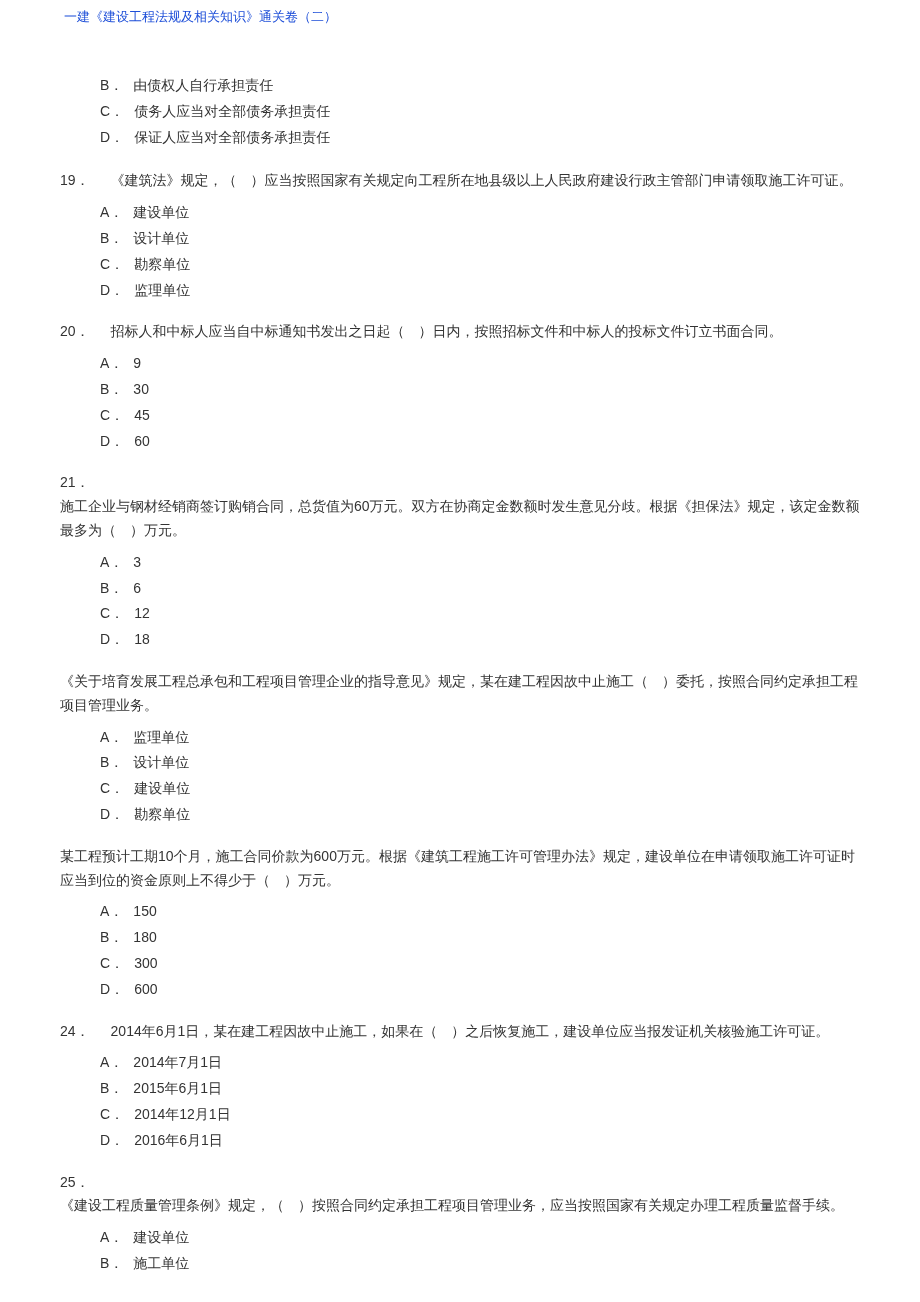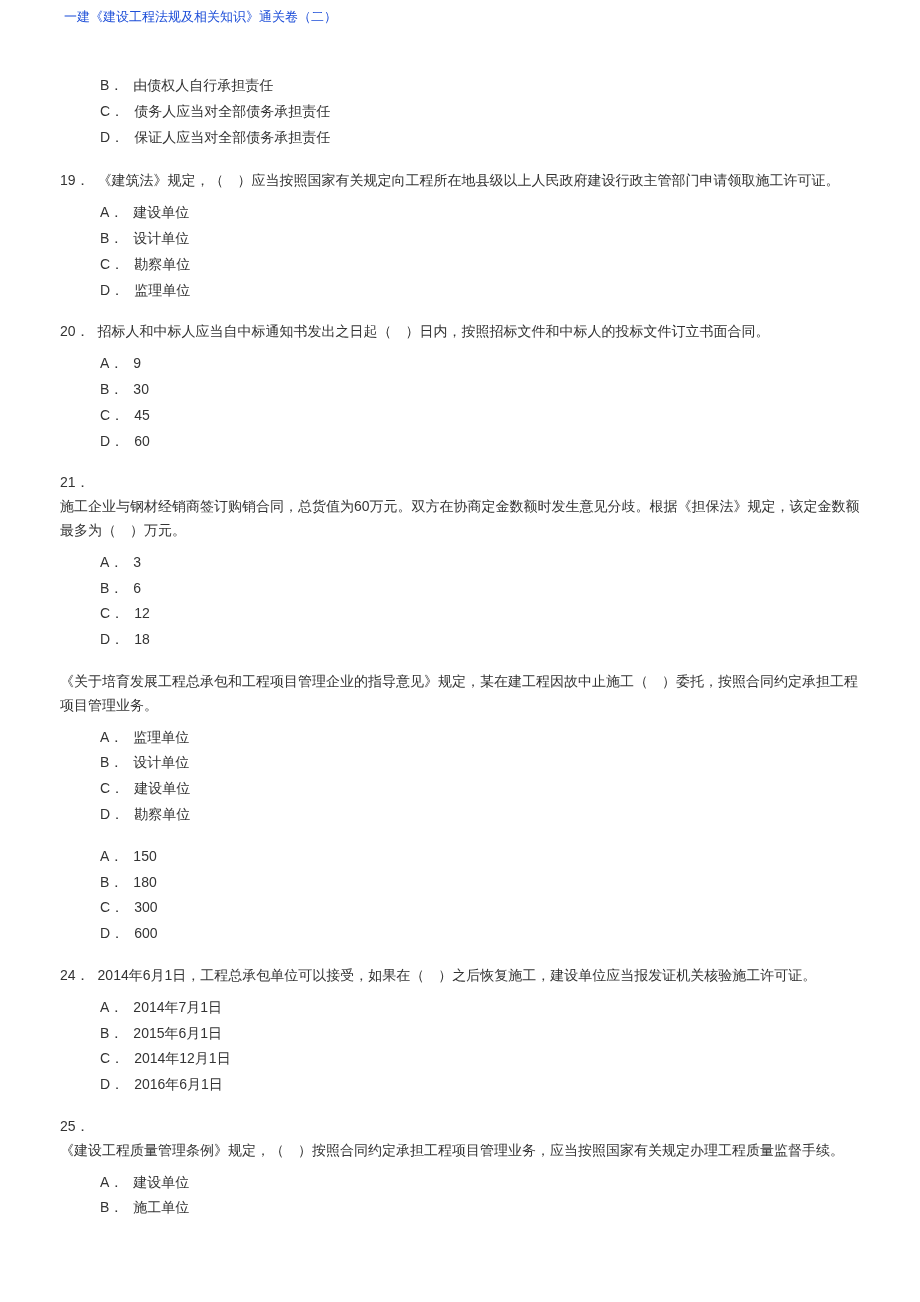--- a/index.html
+++ b/index.html
@@ -23,21 +23,21 @@
     }
     .orphan-options {
       margin: 0 0 20px 40px;
     }
     .question-block {
       margin-bottom: 18px;
     }
     .q-line {
       display: flex;
       align-items: center;
-      gap: 8px;
+      gap: 21px;
     }
     .q-num {
       min-width: 24px;
     }
     .options {
       margin: 8px 0 0 40px;
     }
     .option-row {
       display: flex;
       align-items: baseline;
@@ -158,20 +158,21 @@
             <span class="opt-label">C．</span>
             <span>建设单位</span>
           </div>
           <div class="option-row">
             <span class="opt-label">D．</span>
             <span>勘察单位</span>
           </div>
         </div>
       </div>
       <div class="question-block">
+        <div>某工程预计工期10个月，施工合同价款为600万元。根据《建筑工程施工许可管理办法》规定，建设单位在申请领取施工许可证时应当到位的资金原则上不得少于（　）万元。</div>
         <div class="options">
           <div class="option-row">
             <span class="opt-label">A．</span>
             <span>150</span>
           </div>
           <div class="option-row">
             <span class="opt-label">B．</span>
             <span>180</span>
           </div>
           <div class="option-row">
@@ -180,21 +181,21 @@
           </div>
           <div class="option-row">
             <span class="opt-label">D．</span>
             <span>600</span>
           </div>
         </div>
       </div>
       <div class="question-block">
         <div class="q-line">
           <span class="q-num">24．</span>
-          <span>2014年6月1日，工程总承包单位可以接受，如果在（　）之后恢复施工，建设单位应当报发证机关核验施工许可证。</span>
+          <span>2014年6月1日，某在建工程因故中止施工，如果在（　）之后恢复施工，建设单位应当报发证机关核验施工许可证。</span>
         </div>
         <div class="options">
           <div class="option-row">
             <span class="opt-label">A．</span>
             <span>2014年7月1日</span>
           </div>
           <div class="option-row">
             <span class="opt-label">B．</span>
             <span>2015年6月1日</span>
           </div>

